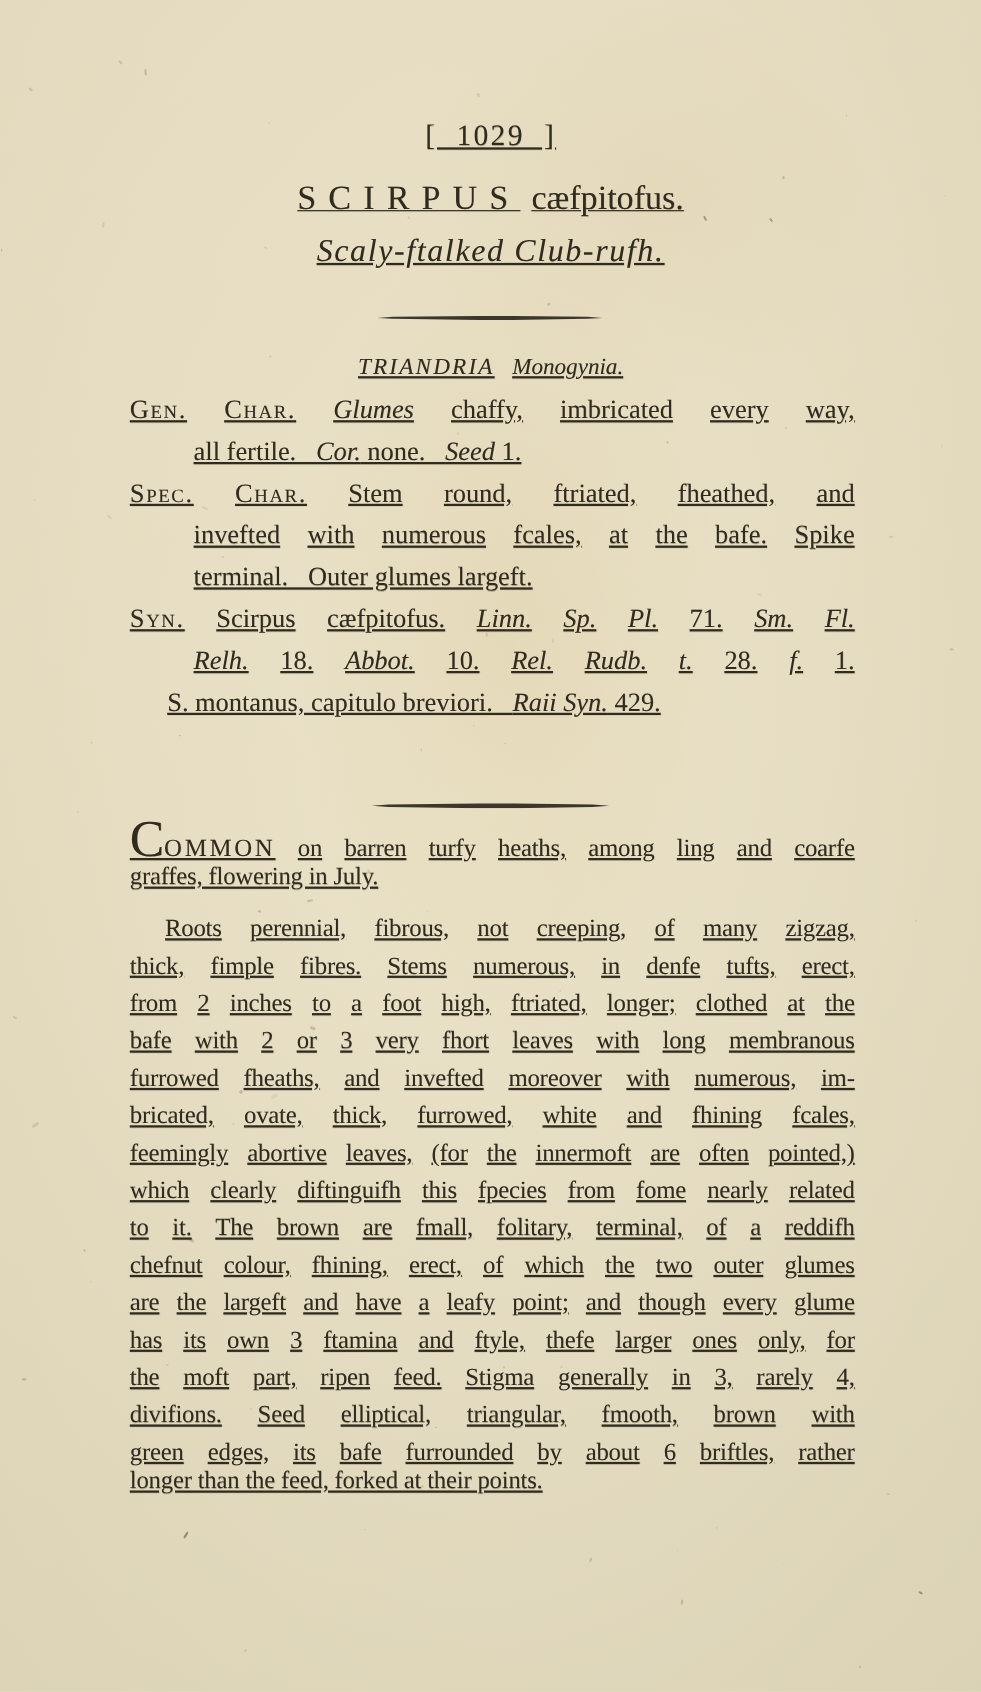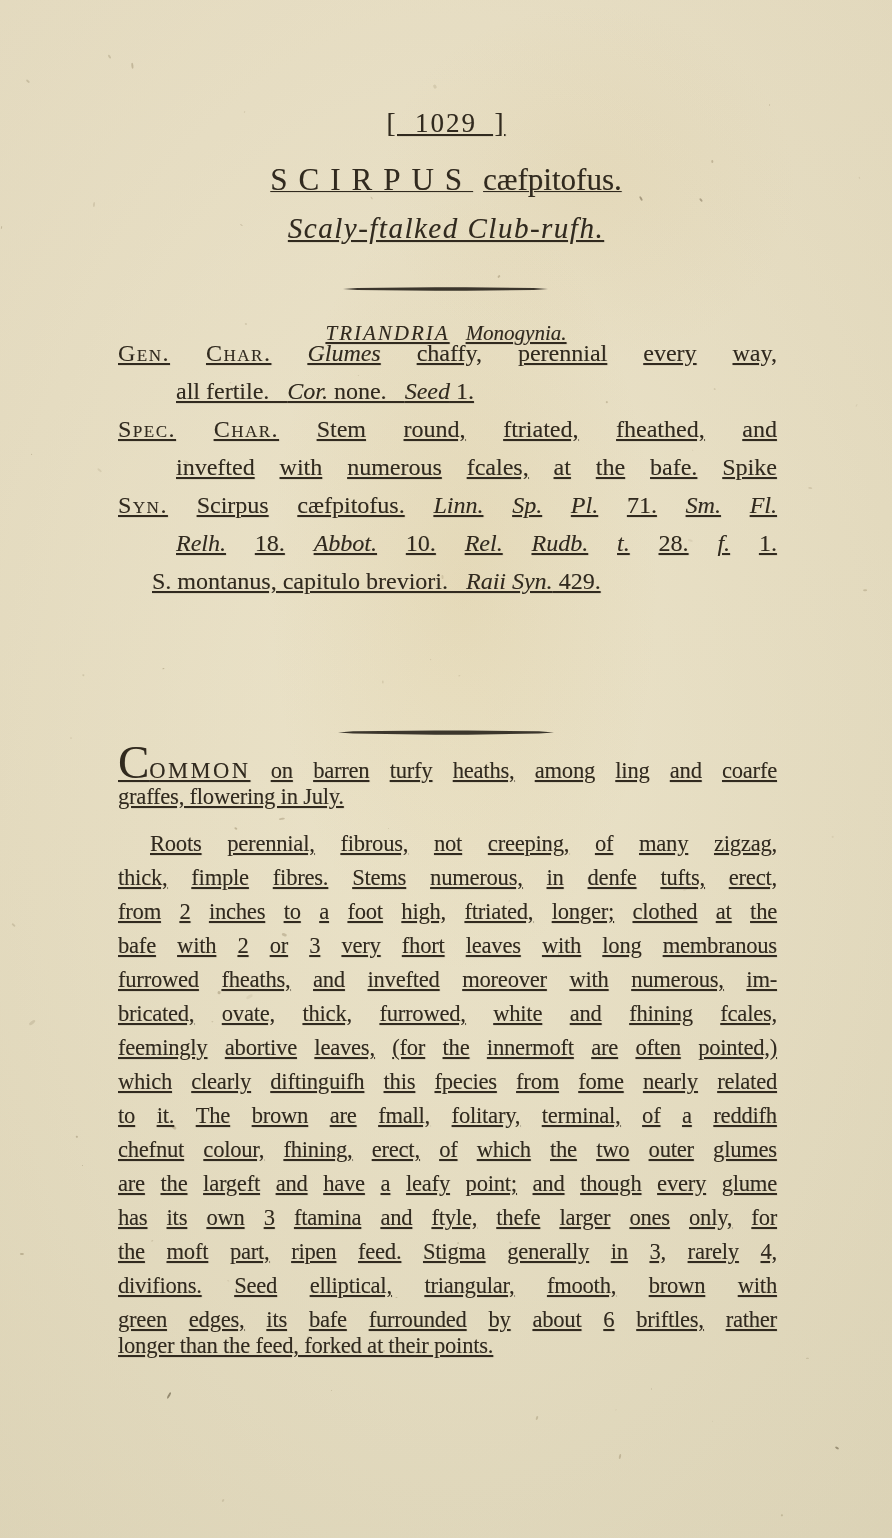--- a/index.html
+++ b/index.html
@@ -34,21 +34,21 @@
   
   .rule{height:5px;}
   .rule::before{content:"";display:block;width:100%;height:100%;background:#2c2720;
     clip-path:polygon(0 52%,7% 26%,45% 8%,60% 8%,93% 26%,100% 52%,93% 72%,60% 96%,45% 96%,7% 72%);
     opacity:0.92;}
   .rule1{top:287px;left:343px;width:205px;height:4px;}
   .rule2{top:730px;left:338px;width:216px;height:5px;}
 
   
   .col{left:118px;right:115px;}
-  .entries-block{top:340px;}
+  .entries-block{top:360px;}
   .para1{top:750px;}
   .para2{top:823px;}
 
   .entries-block .line{height:38px;font-size:24px;}
   .para .line{height:34px;font-size:22.5px;letter-spacing:-0.2px;align-items:flex-end;}
 
   .line{display:flex;justify-content:space-between;align-items:baseline;}
   .line.plain{display:block;white-space:pre-wrap;}
   .hang{padding-left:58px;}
   .hang2{padding-left:34px;}
@@ -170,21 +170,21 @@
     <span class="cls-l">TRIANDRIA</span><span class="cls-r">Monogynia.</span>
   </div>
 
   <div class="block col entries-block txt" id="entries">
       <div class="entry">
         <div class="line just">
           <span class="w"><span class="s-sc">Gen.</span></span>
           <span class="w"><span class="s-sc">Char.</span></span>
           <span class="w"><span class="s-i">Glumes</span></span>
           <span class="w"><span class="s-n">chaffy,</span></span>
-          <span class="w"><span class="s-n">perennial</span></span>
+          <span class="w"><span class="s-n">imbricated</span></span>
           <span class="w"><span class="s-n">every</span></span>
           <span class="w"><span class="s-n">way,</span></span>
         </div>
         <div class="line plain hang"><span class="s-n">all fertile.   </span><span class="s-i">Cor.</span><span class="s-n"> none.   </span><span class="s-i">Seed</span><span class="s-n"> 1.</span></div>
       </div>
       <div class="entry">
         <div class="line just">
           <span class="w"><span class="s-sc">Spec.</span></span>
           <span class="w"><span class="s-sc">Char.</span></span>
           <span class="w"><span class="s-n">Stem</span></span>
@@ -196,20 +196,21 @@
         <div class="line just hang">
           <span class="w"><span class="s-n">invefted</span></span>
           <span class="w"><span class="s-n">with</span></span>
           <span class="w"><span class="s-n">numerous</span></span>
           <span class="w"><span class="s-n">fcales,</span></span>
           <span class="w"><span class="s-n">at</span></span>
           <span class="w"><span class="s-n">the</span></span>
           <span class="w"><span class="s-n">bafe.</span></span>
           <span class="w"><span class="s-n">Spike</span></span>
         </div>
+        <div class="line plain hang"><span class="s-n">terminal.   Outer glumes largeft.</span></div>
       </div>
       <div class="entry">
         <div class="line just">
           <span class="w"><span class="s-sc">Syn.</span></span>
           <span class="w"><span class="s-n">Scirpus</span></span>
           <span class="w"><span class="s-n">cæfpitofus.</span></span>
           <span class="w"><span class="s-i">Linn.</span></span>
           <span class="w"><span class="s-i">Sp.</span></span>
           <span class="w"><span class="s-i">Pl.</span></span>
           <span class="w"><span class="s-n">71.</span></span>

